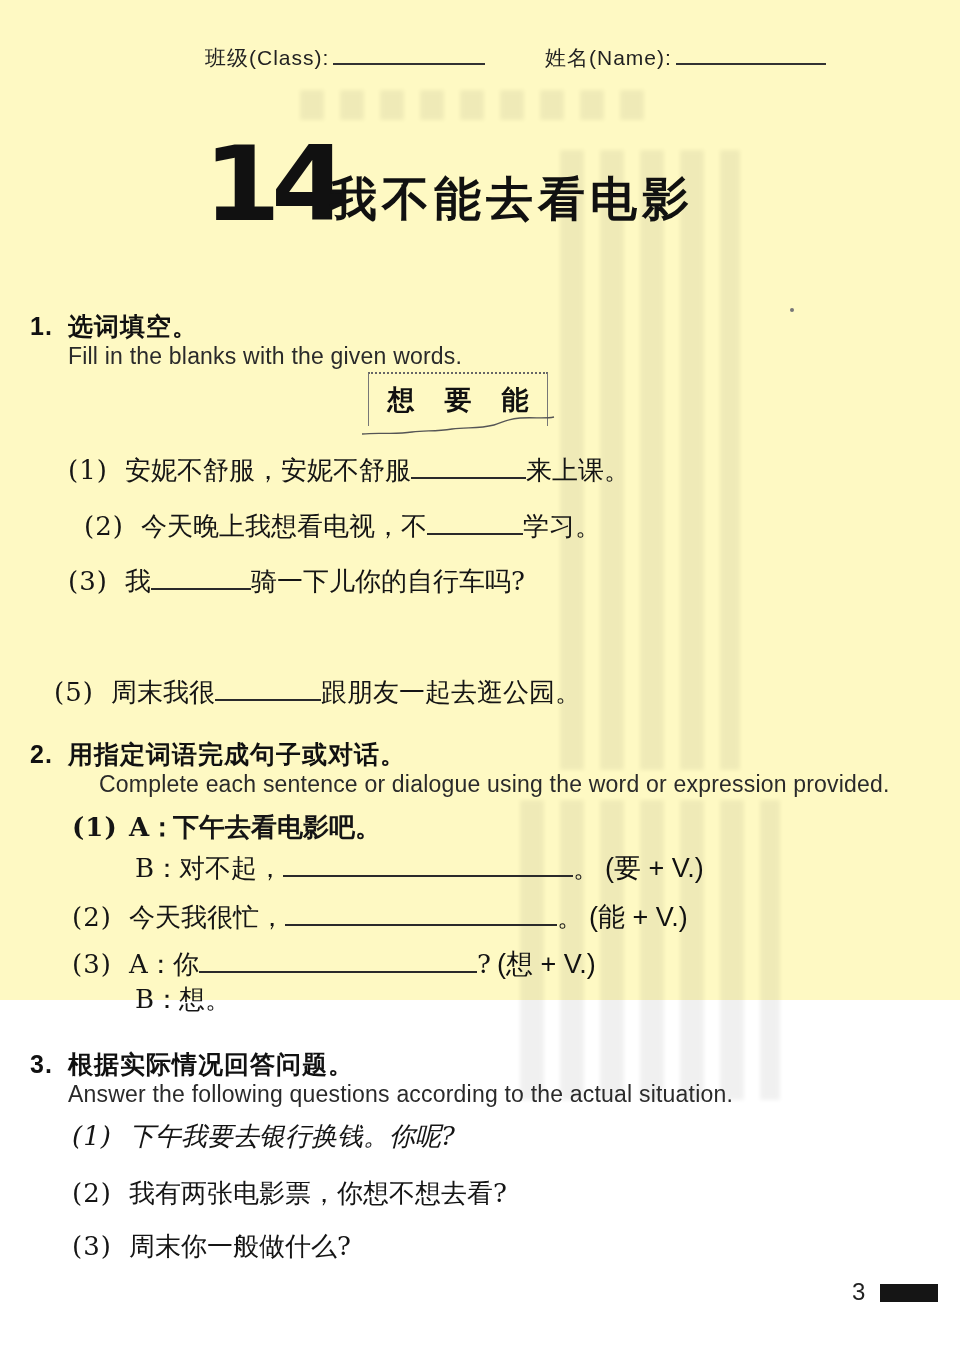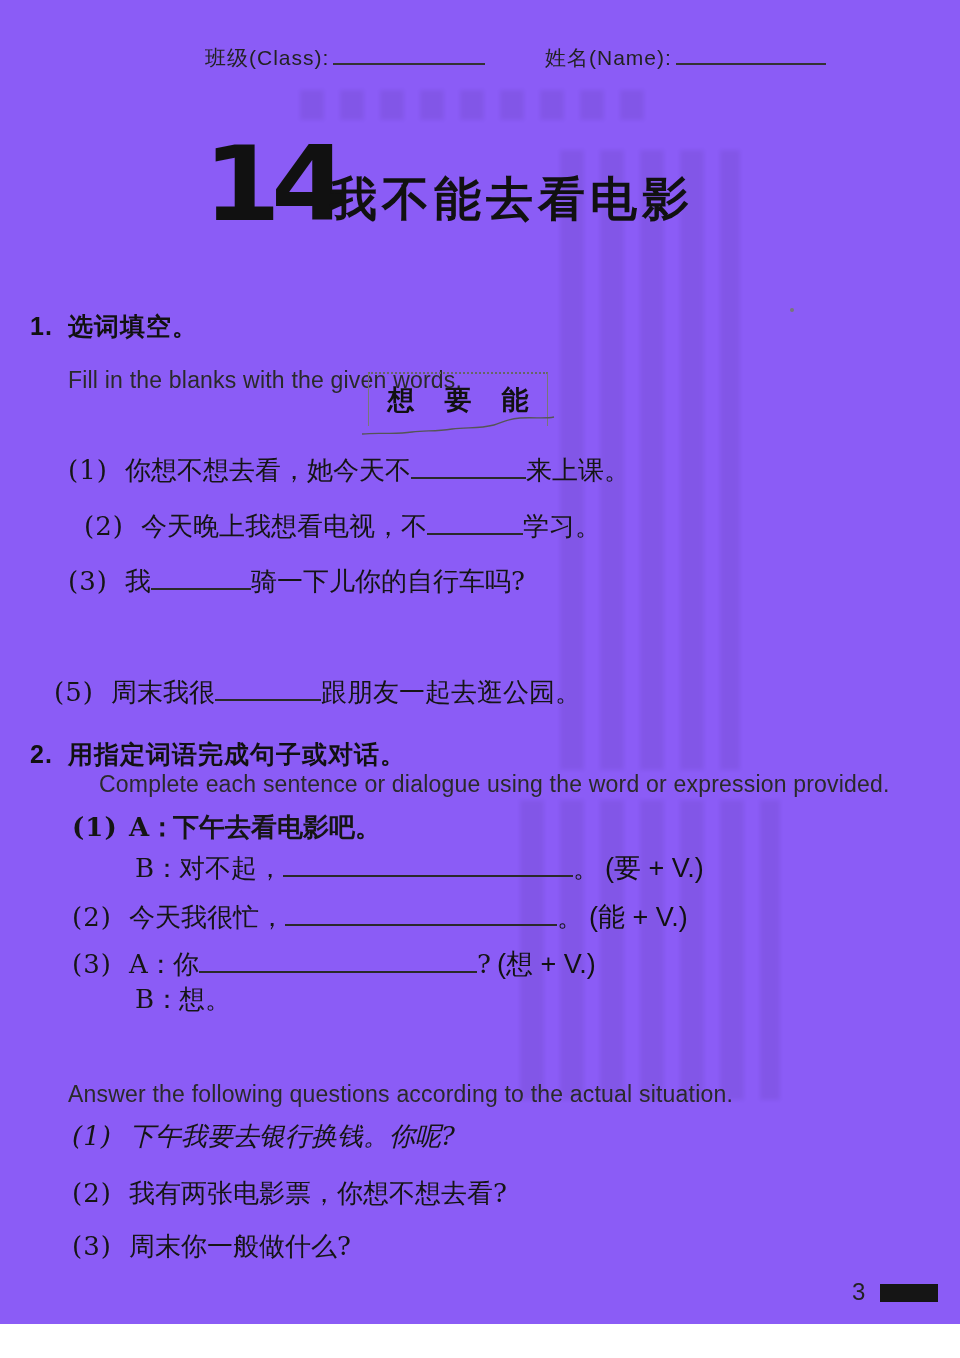--- a/index.html
+++ b/index.html
@@ -4,22 +4,22 @@
 <style>
   html,body{margin:0;padding:0;}
   body{
     width:960px;height:1358px;
     background:#ffffff;
     font-family:"Liberation Sans",sans-serif;
     color:#1c1c1c;
     overflow:hidden;
   }
   #page{
-    position:relative;width:960px;height:1324px;
-    background:#8b5cf6;
+    position:relative;width:960px;height:1000px;
+    background:#fef9c3;
   }
   
   .hei{font-family:"Liberation Sans",sans-serif;font-weight:bold;}
   .kai{font-family:"DejaVu Serif",serif;}
   .en{font-family:"Liberation Sans",sans-serif;color:#2a2a2a;}
   .row{position:absolute;white-space:nowrap;}
   
   .hdr{top:42px;left:205px;font-size:21px;letter-spacing:1px;color:#222;}
   .hline{display:inline-block;border-bottom:2px solid #333;height:1em;vertical-align:baseline;margin:0 4px;}
   
@@ -80,33 +80,33 @@
     <span style="display:inline-block;width:42px;"></span>
     <span>姓名(Name):</span><span class="hline" style="width:150px;"></span>
   </div>
 
   <div class="row lesson-num">14</div>
   <div class="row lesson-title hei">我不能去看电影</div>
 
   <div class="row sec hei" style="top:310px;left:30px;">
     <span class="snum">1.</span><span>选词填空。</span>
   </div>
-  <div class="row enline en" style="top:343px;margin-top:24px;">Fill in the blanks with the given words.</div>
+  <div class="row enline en" style="top:343px;">Fill in the blanks with the given words.</div>
 
   <div class="wordbox">
     <span class="w">想</span>
     <span class="w">要</span>
     <span class="w">能</span>
   </div>
   <svg class="wavy" width="196" height="30" viewBox="0 0 196 30">
     <path d="M2,26 C20,24 34,27 52,24 C66,22 74,24 92,21 C108,19 118,21 134,17 C142,15 146,11 160,10 C174,9 184,11 194,9" fill="none" stroke="#555" stroke-width="1.3"></path>
   </svg>
 
   <div class="row item kai" style="top:450px;left:68px;">
-    <span class="inum">(1)</span><span>你想不想去看，她今天不</span><span class="blank" style="width:115px;"></span><span>来上课。</span>
+    <span class="inum">(1)</span><span>安妮不舒服，安妮不舒服</span><span class="blank" style="width:115px;"></span><span>来上课。</span>
   </div>
 
   <div class="row item kai" style="top:506px;left:84px;">
     <span class="inum">(2)</span><span>今天晚上我想看电视，不</span><span class="blank" style="width:96px;"></span><span>学习。</span>
   </div>
 
   <div class="row item kai" style="top:561px;left:68px;">
     <span class="inum">(3)</span><span>我</span><span class="blank" style="width:100px;"></span><span>骑一下儿你的自行车吗?</span>
   </div>
 
@@ -131,20 +131,23 @@
     <span class="inum">(2)</span><span>今天我很忙，</span><span class="blank" style="width:272px;"></span><span>。</span><span class="hint">(能 + V.)</span>
   </div>
 
   <div class="row item kai" style="top:944px;left:72px;">
     <span class="inum">(3)</span><span class="speaker">A：</span><span>你</span><span class="blank" style="width:278px;"></span><span>?</span><span class="hint">(想 + V.)</span>
   </div>
   <div class="row item kai" style="top:982px;left:72px;">
     <span class="s2indent"></span><span class="speaker">B：</span><span>想。</span>
   </div>
 
+  <div class="row sec hei" style="top:1048px;left:30px;">
+    <span class="snum">3.</span><span>根据实际情况回答问题。</span>
+  </div>
   <div class="row enline en" style="top:1081px;">Answer the following questions according to the actual situation.</div>
 
   <div class="row item kai" style="top:1119px;left:72px;font-style:italic;">
     <span class="inum">(1)</span><span>下午我要去银行换钱。你呢?</span>
   </div>
   <div class="row item kai" style="top:1176px;left:72px;">
     <span class="inum">(2)</span><span>我有两张电影票，你想不想去看?</span>
   </div>
   <div class="row item kai" style="top:1229px;left:72px;">
     <span class="inum">(3)</span><span>周末你一般做什么?</span>

